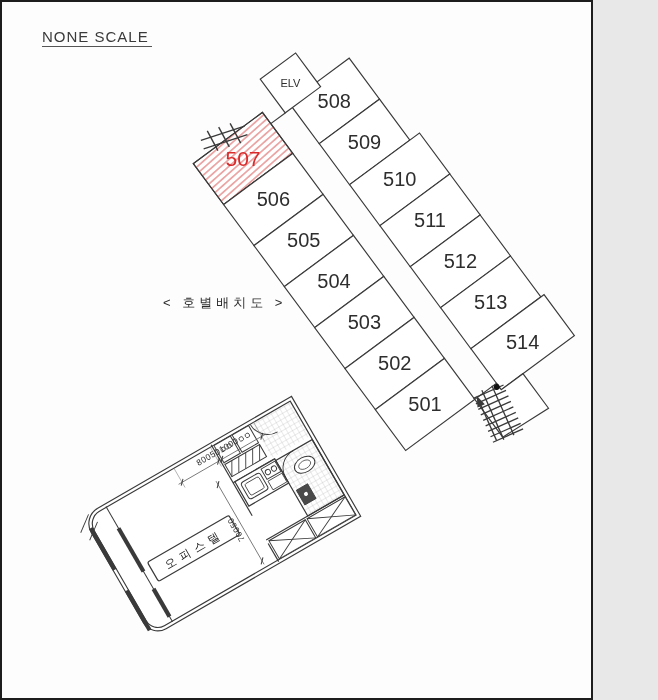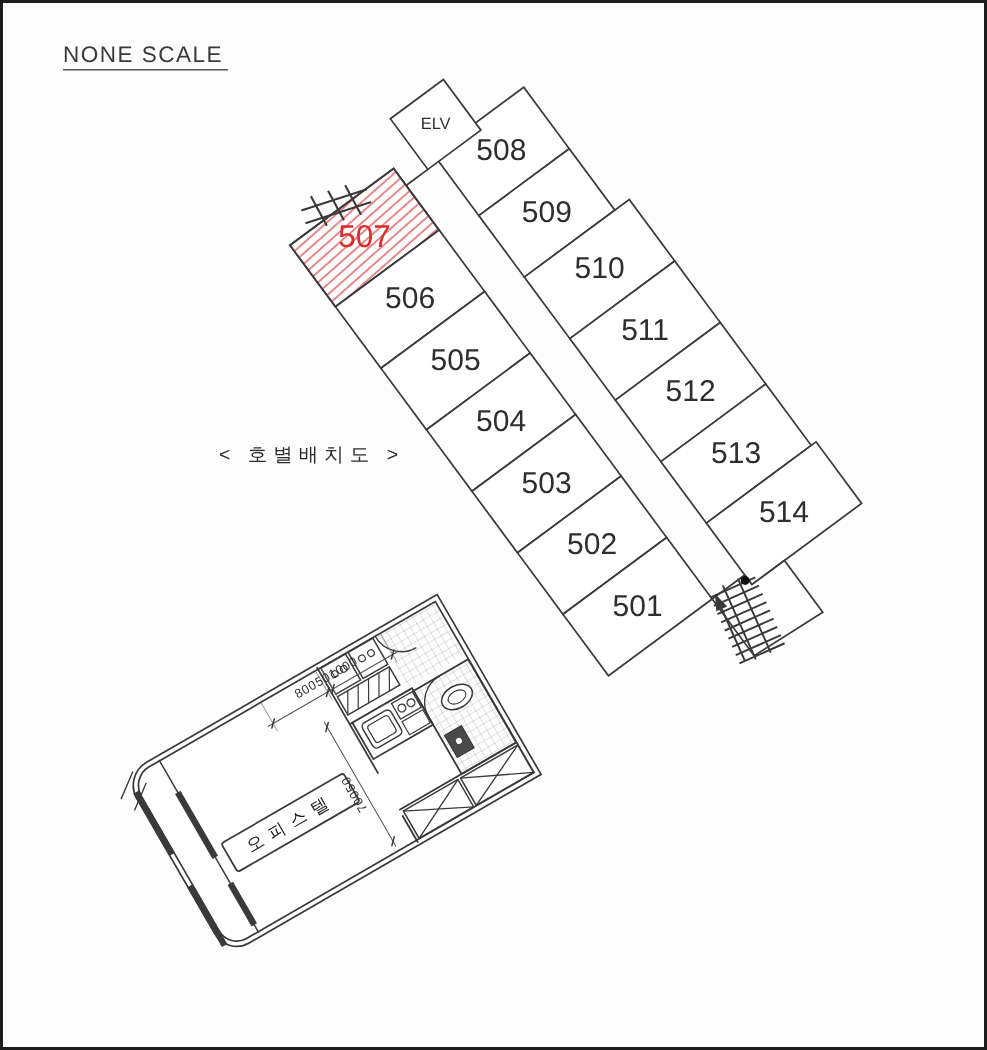--- a/index.html
+++ b/index.html
@@ -1,28 +1,28 @@
 <!DOCTYPE html>
 <html><head>
 <meta charset="utf-8">
 <style>
   html,body{margin:0;padding:0;background:#e8e8e8;}
   #canvas{
-    position:relative;width:658px;height:700px;background:#fdfdfd;
+    position:relative;width:593px;height:700px;background:#fdfdfd;
     font-family:"Liberation Sans","DejaVu Sans",sans-serif;overflow:hidden;
     box-sizing:border-box;border:2px solid #1d1d1d;
   }
   #page-title{
     position:absolute;left:40px;top:26px;font-size:15px;letter-spacing:1px;
     color:#3a3a3a;border-bottom:1.6px solid #555;padding:0 3px 1px 0;font-weight:500;
   }
   .caption{
     position:absolute;font-size:13px;color:#2a2a2a;letter-spacing:4px;white-space:nowrap;
   }
-  #caption-units{left:144px;top:292px;}
+  #caption-units{left:161px;top:292px;}
   #caption-interior{left:250px;top:589px;}
   svg{position:absolute;left:0;top:0;}
   text{font-family:"Liberation Sans","DejaVu Sans",sans-serif;}
 </style>
 </head>
 <body>
 
 <div id="canvas">
   <div id="page-title">NONE SCALE</div>
 

